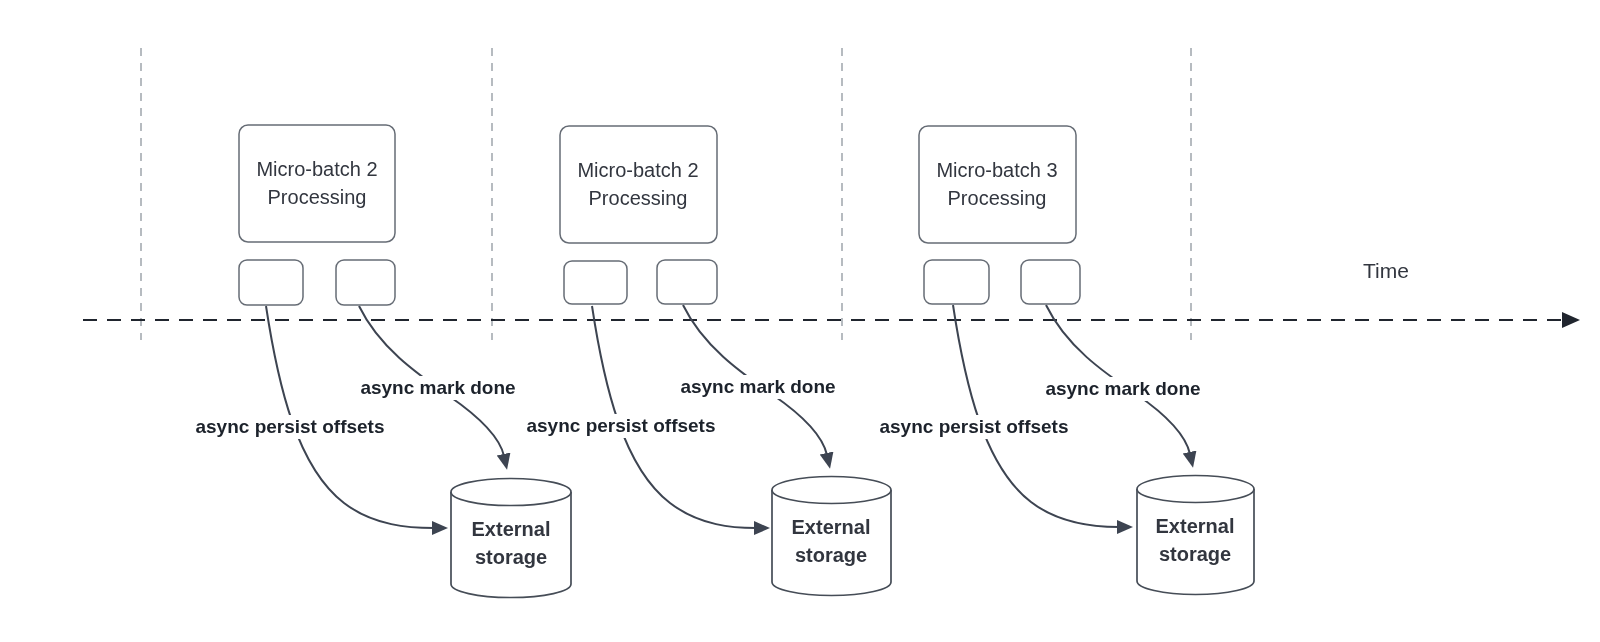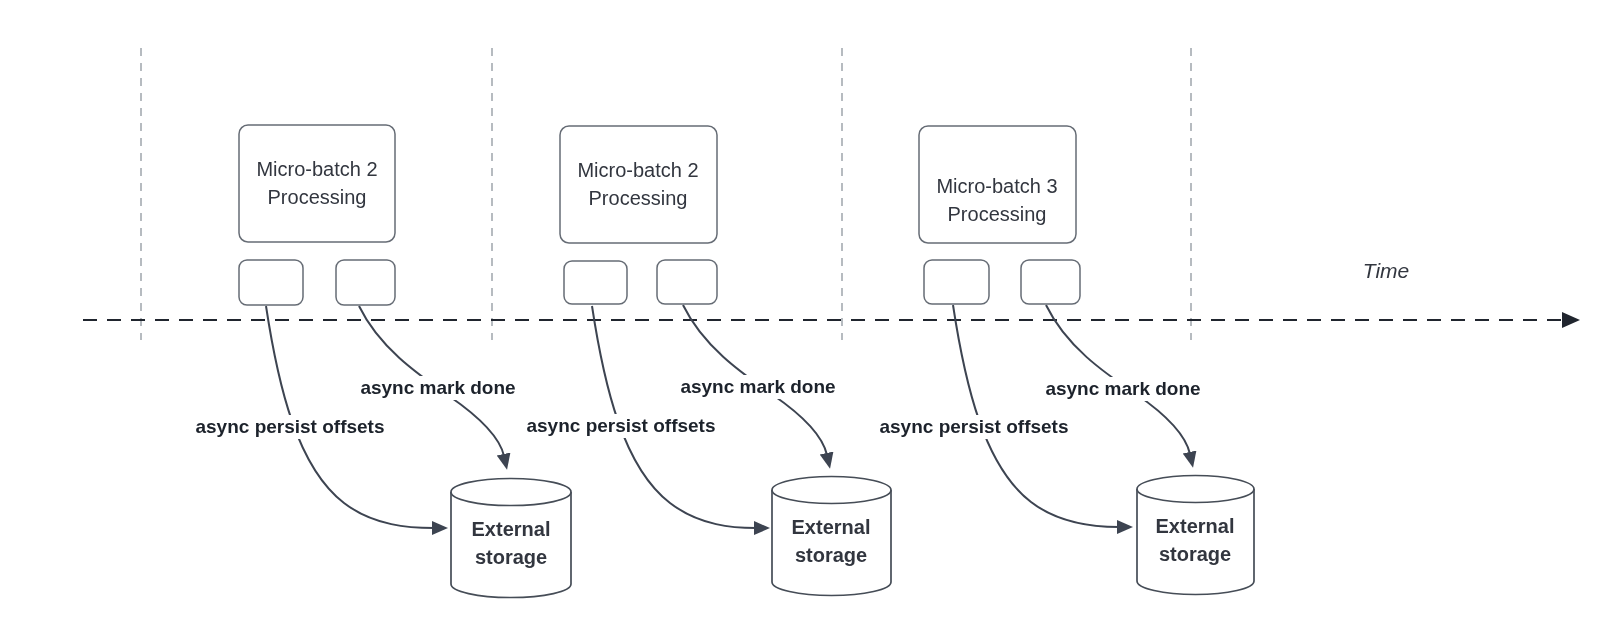--- a/index.html
+++ b/index.html
@@ -126,26 +126,26 @@
     <div>Micro-batch 2</div>
     <div>Processing</div>
   </div>
   <div class="txt async-label" style="left:621px; top:426px;">async persist offsets</div>
   <div class="txt async-label" style="left:758px; top:387px;">async mark done</div>
   <div class="txt storage-label" style="left:831px; top:541px;">
     <div>External</div>
     <div>storage</div>
   </div>
 
-  <div class="txt box-title" style="left:997px; top:200px;">
+  <div class="txt box-title" style="left:997px; top:184px;">
     <div>Micro-batch 3</div>
     <div>Processing</div>
   </div>
   <div class="txt async-label" style="left:974px; top:427px;">async persist offsets</div>
   <div class="txt async-label" style="left:1123px; top:389px;">async mark done</div>
   <div class="txt storage-label" style="left:1195px; top:540px;">
     <div>External</div>
     <div>storage</div>
   </div>
 
-  <div class="txt time-label" style="left:1386px; top:271px;font-style:italic;">Time</div>
+  <div class="txt time-label" style="left:1386px; top:271px;">Time</div>
 
 </div>
 
 </body></html>

